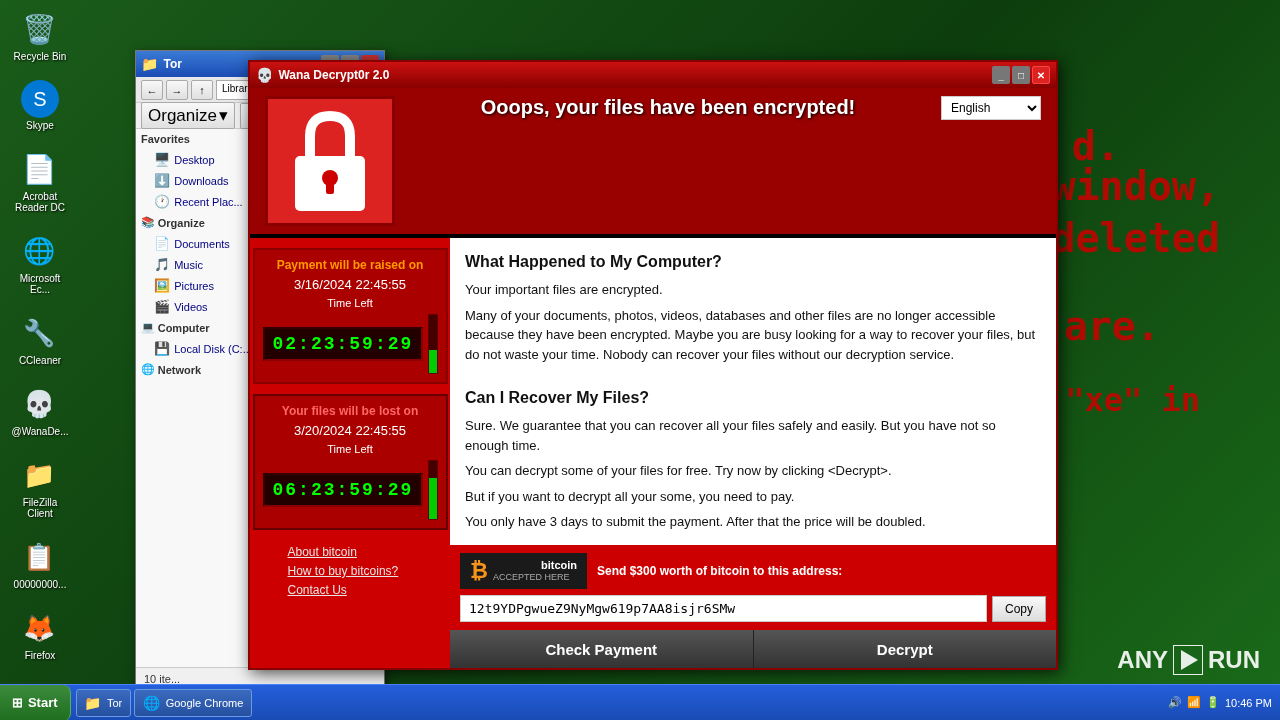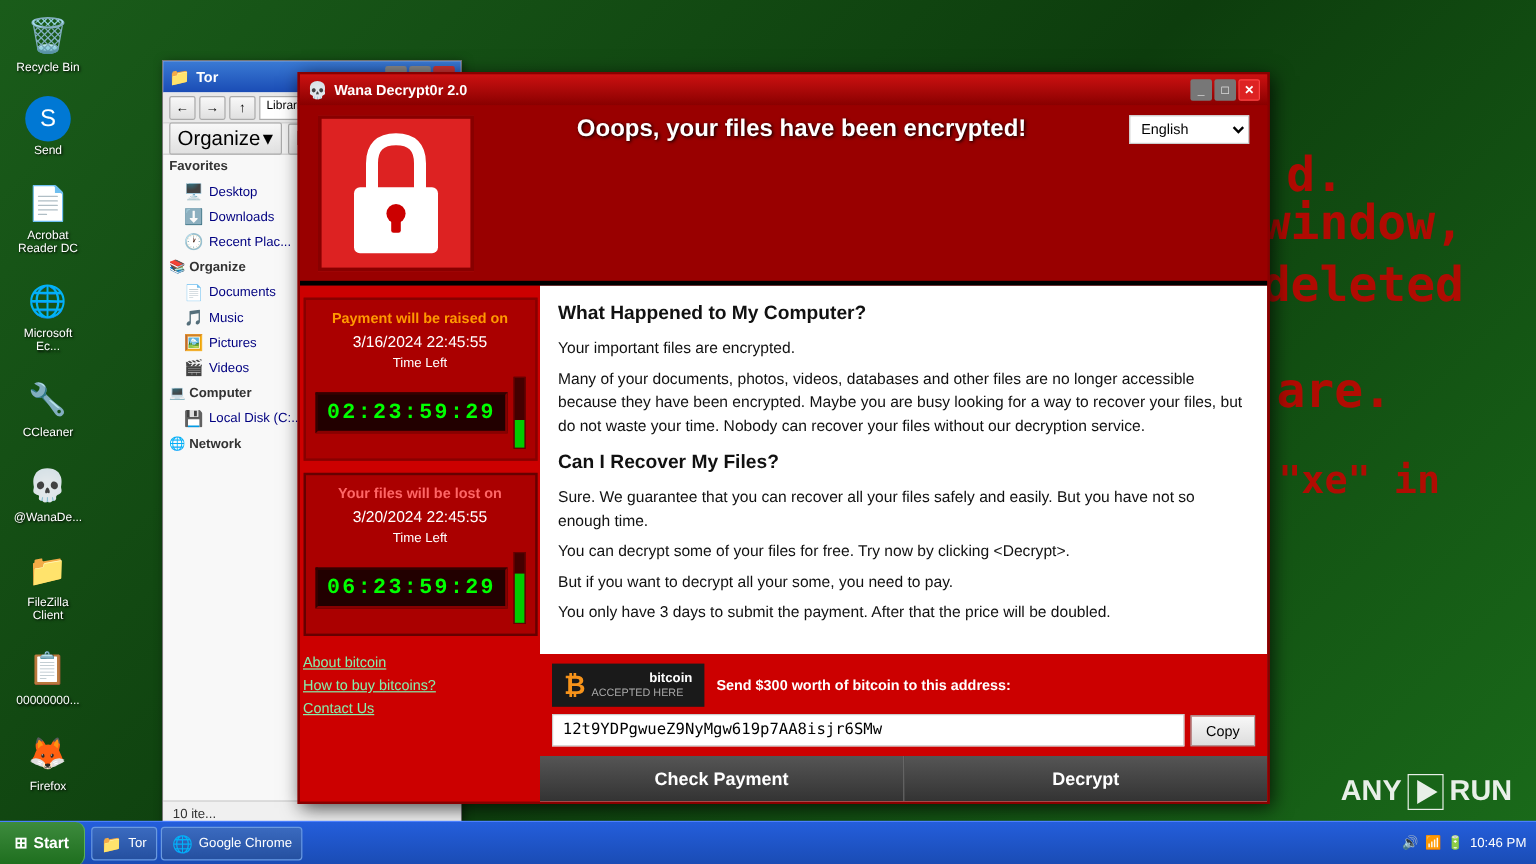--- a/index.html
+++ b/index.html
@@ -444,21 +444,21 @@
       overflow-y: scroll;
       padding: 12px 15px;
       font-size: 13px;
       color: #111;
       line-height: 1.5;
     }
     .wanna-text-area h2 {
       font-size: 16px;
       font-weight: bold;
       margin-bottom: 6px;
-      margin-top: 10px;
+      margin-top: 22px;
     }
     .wanna-text-area h2:first-child { margin-top: 0; }
     .wanna-text-area p { margin-bottom: 6px; }
     .bitcoin-address-input {
       flex: 1;
       background: white;
       border: 1px solid #ccc;
       padding: 5px 8px;
       font-size: 13px;
       font-family: monospace;
@@ -475,24 +475,25 @@
 
     
     .links-section {
       background: #bb0000;
       padding: 8px 15px;
       display: flex;
       flex-direction: column;
       gap: 5px;
     }
     .wanna-link {
-      color: #86efac;
+      color: #e5e5e5;
       font-size: 12px;
       text-decoration: underline;
       cursor: pointer;
+      margin-left: 35px;
     }
 
     
     .wanna-buttons {
       display: flex;
       gap: 0;
     }
     .wanna-btn {
       flex: 1;
       height: 38px;
@@ -541,21 +542,21 @@
   <div class="desktop-text red-text-3">are.</div>
   <div class="desktop-text red-text-4">"xe" in</div>
 
   <div class="desktop-icons">
     <div class="desktop-icon">
       <div class="icon-img">🗑️</div>
       <div class="icon-label">Recycle Bin</div>
     </div>
     <div class="desktop-icon">
       <div class="icon-img" style="background:#0078d4;border-radius:50%;color:white;font-size:20px;width:38px;height:38px;">S</div>
-      <div class="icon-label">Send</div>
+      <div class="icon-label">Skype</div>
     </div>
     <div class="desktop-icon">
       <div class="icon-img" style="color:#cc0000;font-size:28px;">📄</div>
       <div class="icon-label">Acrobat Reader DC</div>
     </div>
     <div class="desktop-icon">
       <div class="icon-img" style="color:#0078d4;font-size:26px;">🌐</div>
       <div class="icon-label">Microsoft Ec...</div>
     </div>
     <div class="desktop-icon">

